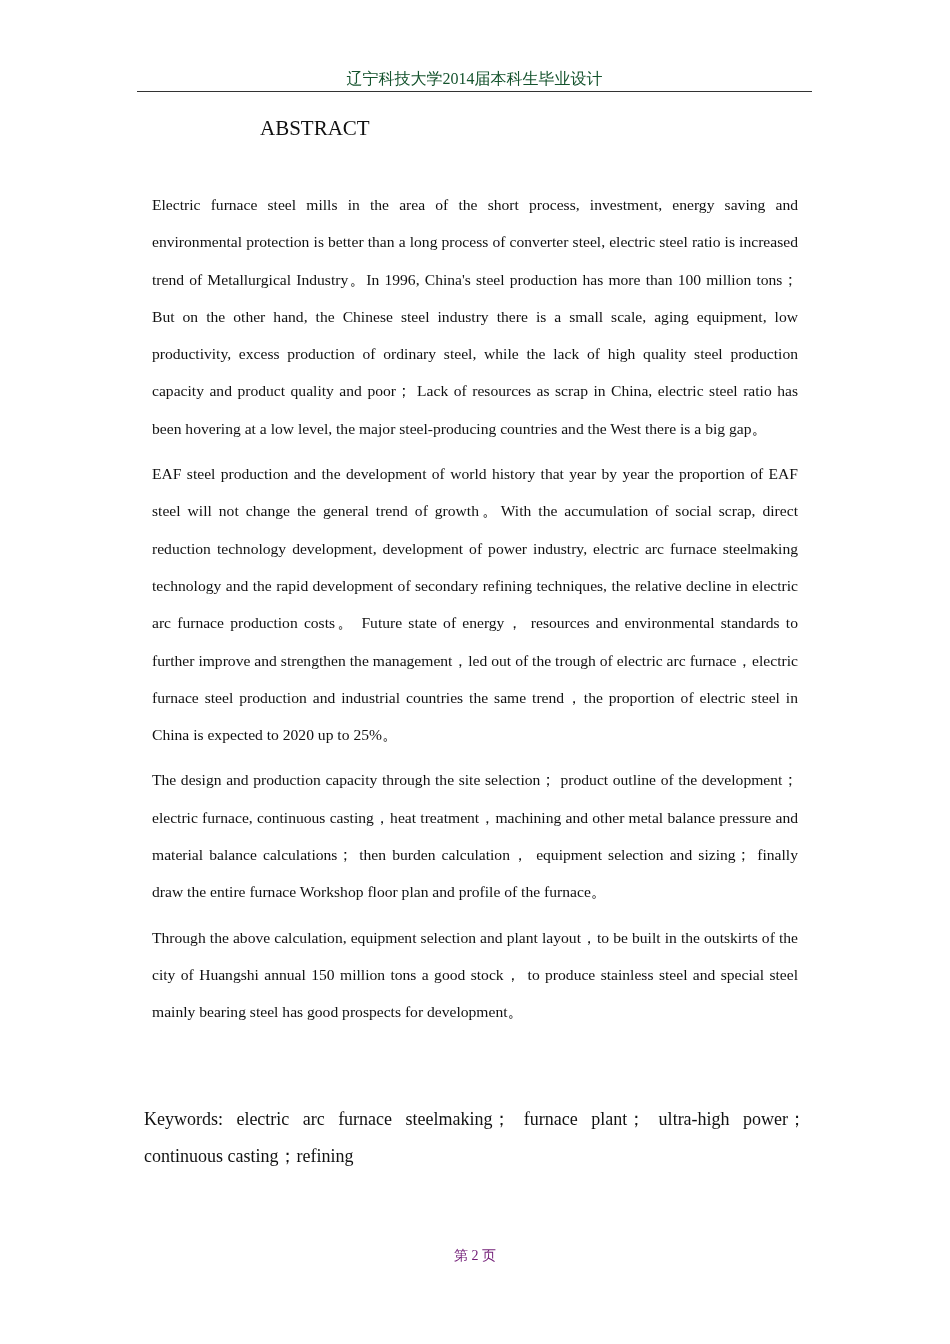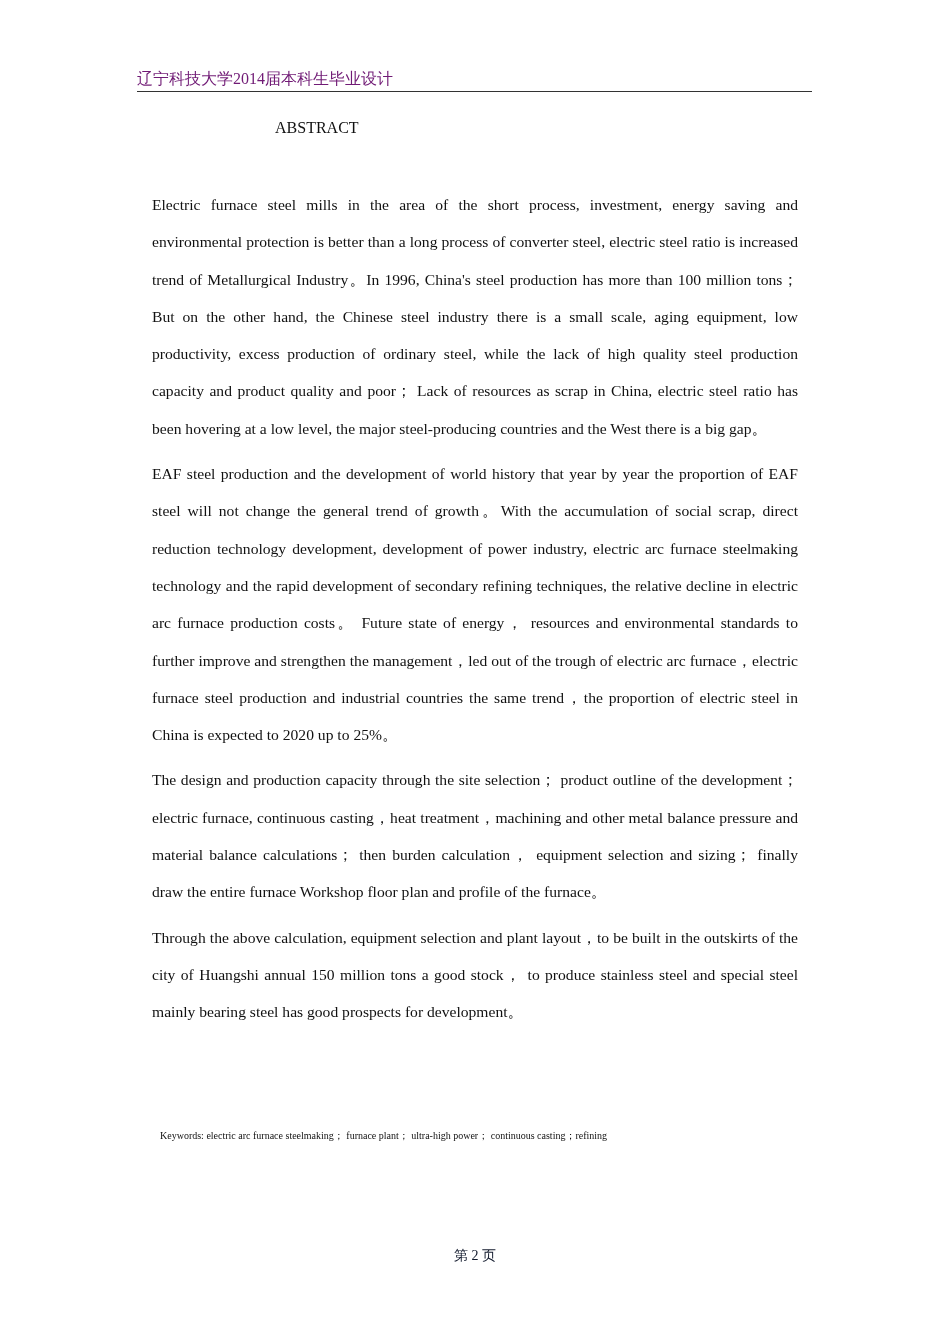--- a/index.html
+++ b/index.html
@@ -13,70 +13,71 @@
       position: relative;
       overflow: hidden;
       font-family: "Liberation Serif", "DejaVu Serif", serif;
       color: #111111;
     }
     .page-header {
       position: absolute;
       left: 137px;
       top: 68px;
       width: 675px;
+      text-align: center;
       font-size: 16px;
       line-height: 22px;
-      color: #701a75;
+      color: #14532d;
     }
     .header-rule {
       position: absolute;
       left: 137px;
       top: 91px;
       width: 675px;
       height: 0;
       border-top: 1.3px solid #333;
     }
     .abstract-title {
       position: absolute;
-      left: 275px;
+      left: 260px;
       top: 117px;
-      font-size: 16px;
+      font-size: 21px;
       line-height: 22px;
     }
     .body-text {
       position: absolute;
       left: 144px;
       top: 178px;
       width: 662px;
       font-size: 15.6px;
       line-height: 37.3px;
     }
     .para {
       margin: 8px;
       text-align: justify;
     }
     .keywords {
       position: absolute;
       left: 144px;
       top: 1101px;
       width: 662px;
-      font-size: 10px;
+      font-size: 18px;
       line-height: 37.3px;
       text-align: justify;
-      margin: 16px;
+      margin: 0;
     }
     .page-footer {
       position: absolute;
       left: 0;
       top: 1246px;
       width: 950px;
       text-align: center;
       font-size: 14px;
       line-height: 20px;
-      color: #0f172a;
+      color: #701a75;
     }
   </style>
 </head>
 <body>
 
 <div class="page-header">辽宁科技大学2014届本科生毕业设计</div>
 <div class="header-rule"></div>
 
 <div class="abstract-title">ABSTRACT</div>
 

